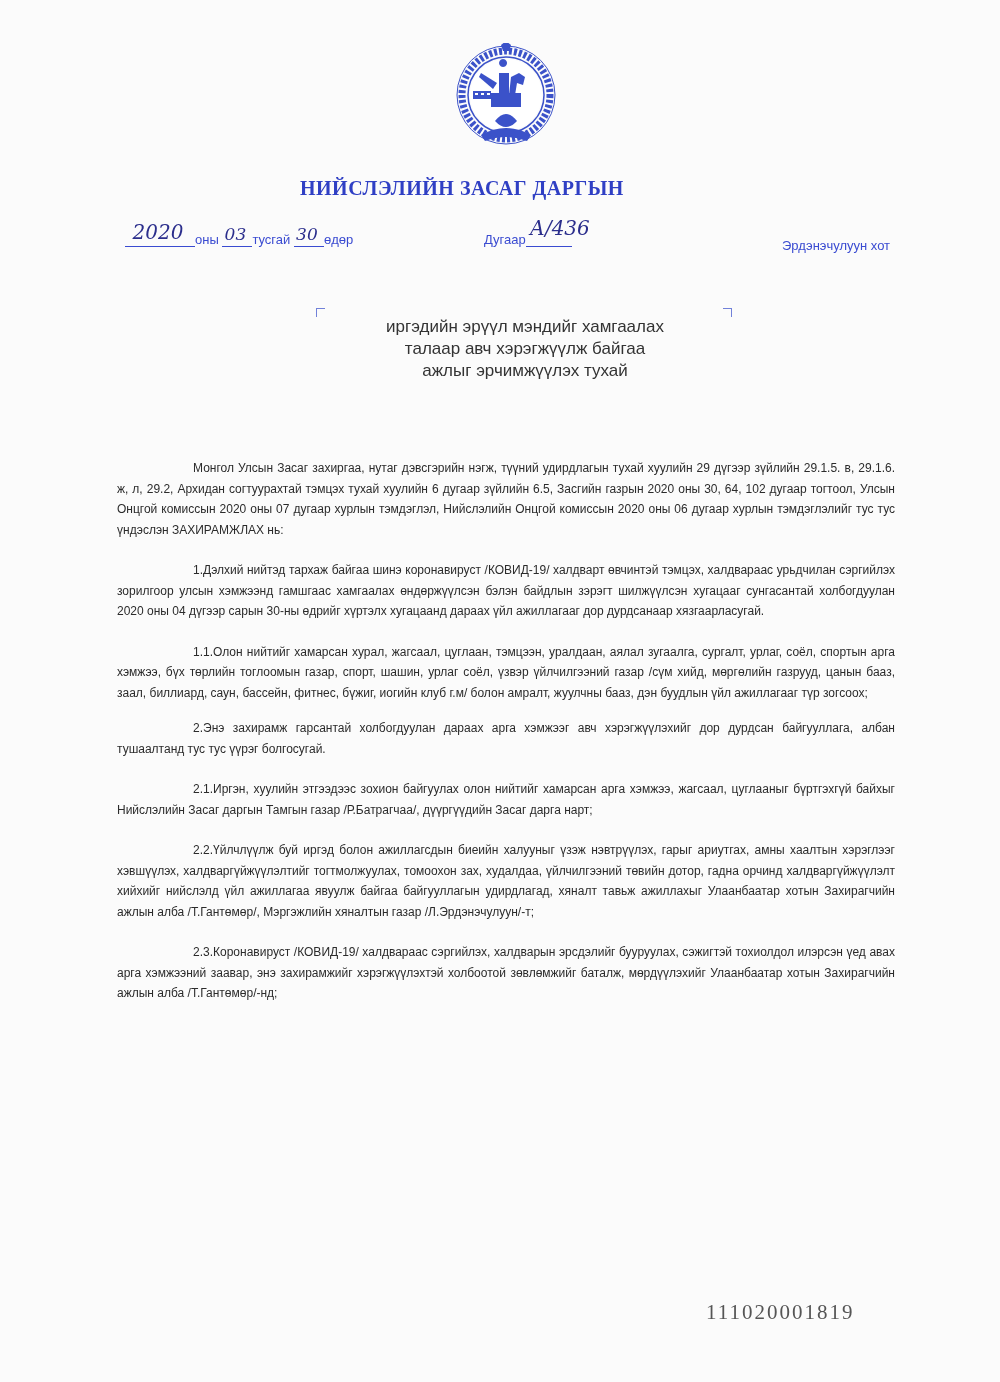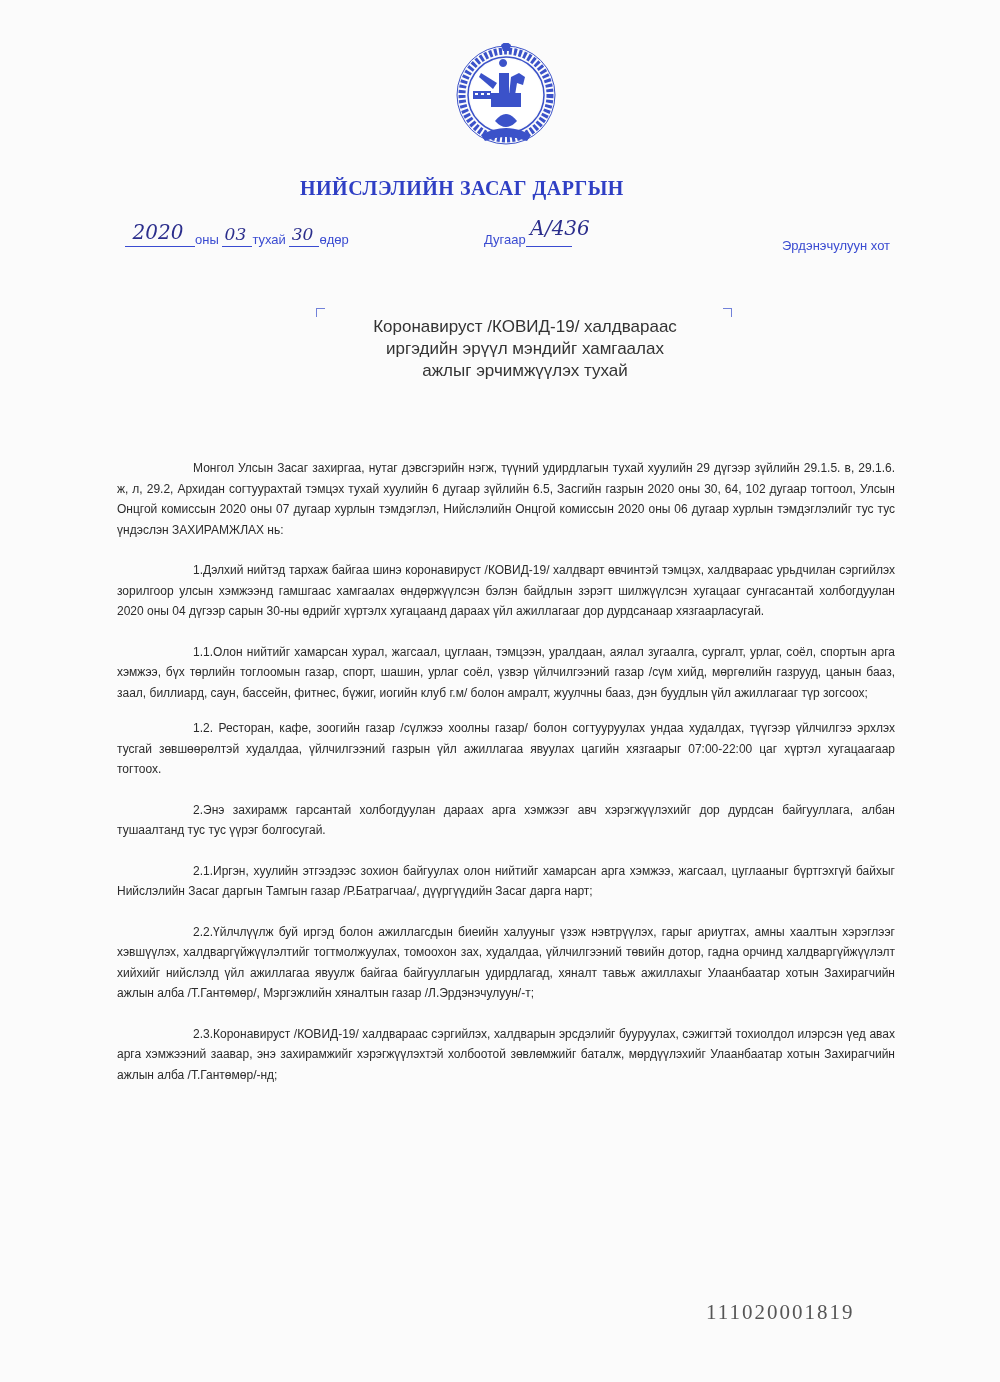--- a/index.html
+++ b/index.html
@@ -79,46 +79,45 @@
   <div>НИЙСЛЭЛИЙН ЗАСАГ ДАРГЫН</div>
 </div>
 
 <div class="meta-row">
   <div class="date">
     <span class="blank" style="width:70px">
       <span class="hand">2020</span>
     </span><span>оны</span>
     <span class="blank" style="width:30px">
       <span class="hand" style="font-size:17px">03</span>
-    </span><span>тухай</span>
+    </span><span>тусгай</span>
     <span class="blank" style="width:30px">
       <span class="hand" style="font-size:17px">30</span>
     </span><span>өдөр</span>
   </div>
   <div class="number">
     <span>Дугаар</span><span class="blank" style="width:46px">
       <span class="hand" style="bottom:6px;left:4px;right:-30px;text-align:left">А/436</span>
     </span>
   </div>
   <div class="city">Эрдэнэчулуун хот</div>
 </div>
 
 <div class="corner corner-left"></div>
 <div class="corner corner-right"></div>
 
 <div class="subject">
-  <div>Коронавируст /КОВИД-19/ халдвараас</div>
   <div>иргэдийн эрүүл мэндийг хамгаалах</div>
+  <div>талаар авч хэрэгжүүлж байгаа</div>
   <div>ажлыг эрчимжүүлэх тухай</div>
 </div>
 
 <div class="body-text">
   <p>Монгол Улсын Засаг захиргаа, нутаг дэвсгэрийн нэгж, түүний удирдлагын тухай хуулийн 29 дүгээр зүйлийн 29.1.5. в, 29.1.6. ж, л, 29.2, Архидан согтуурахтай тэмцэх тухай хуулийн 6 дугаар зүйлийн 6.5, Засгийн газрын 2020 оны 30, 64, 102 дугаар тогтоол, Улсын Онцгой комиссын 2020 оны 07 дугаар хурлын тэмдэглэл, Нийслэлийн Онцгой комиссын 2020 оны 06 дугаар хурлын тэмдэглэлийг тус тус үндэслэн ЗАХИРАМЖЛАХ нь:</p>
   <p>1.Дэлхий нийтэд тархаж байгаа шинэ коронавируст /КОВИД-19/ халдварт өвчинтэй тэмцэх, халдвараас урьдчилан сэргийлэх зорилгоор улсын хэмжээнд гамшгаас хамгаалах өндөржүүлсэн бэлэн байдлын зэрэгт шилжүүлсэн хугацааг сунгасантай холбогдуулан 2020 оны 04 дүгээр сарын 30-ны өдрийг хүртэлх хугацаанд дараах үйл ажиллагааг дор дурдсанаар хязгаарласугай.</p>
   <p class="s-11">1.1.Олон нийтийг хамарсан хурал, жагсаал, цуглаан, тэмцээн, уралдаан, аялал зугаалга, сургалт, урлаг, соёл, спортын арга хэмжээ, бүх төрлийн тоглоомын газар, спорт, шашин, урлаг соёл, үзвэр үйлчилгээний газар /сүм хийд, мөргөлийн газрууд, цанын бааз, заал, биллиард, саун, бассейн, фитнес, бүжиг, иогийн клуб г.м/ болон амралт, жуулчны бааз, дэн буудлын  үйл ажиллагааг түр зогсоох;</p>
-  <p>1.2. Ресторан, кафе, зоогийн газар /сүлжээ хоолны газар/ болон согтууруулах ундаа худалдах, түүгээр үйлчилгээ эрхлэх тусгай зөвшөөрөлтэй худалдаа, үйлчилгээний газрын үйл ажиллагаа явуулах цагийн хязгаарыг 07:00-22:00 цаг хүртэл хугацаагаар тогтоох.</p>
   <p>2.Энэ захирамж гарсантай холбогдуулан дараах арга хэмжээг авч хэрэгжүүлэхийг дор дурдсан байгууллага, албан тушаалтанд тус тус үүрэг болгосугай.</p>
   <p>2.1.Иргэн, хуулийн этгээдээс зохион байгуулах олон нийтийг хамарсан арга хэмжээ, жагсаал, цуглааныг бүртгэхгүй байхыг Нийслэлийн Засаг даргын Тамгын газар /Р.Батрагчаа/, дүүргүүдийн Засаг дарга нарт;</p>
   <p>2.2.Үйлчлүүлж буй иргэд болон ажиллагсдын биеийн халууныг үзэж нэвтрүүлэх, гарыг ариутгах, амны хаалтын хэрэглээг хэвшүүлэх, халдваргүйжүүлэлтийг тогтмолжуулах, томоохон зах, худалдаа, үйлчилгээний төвийн дотор, гадна орчинд халдваргүйжүүлэлт хийхийг  нийслэлд үйл ажиллагаа явуулж байгаа байгууллагын удирдлагад, хяналт тавьж ажиллахыг Улаанбаатар хотын Захирагчийн ажлын алба /Т.Гантөмөр/, Мэргэжлийн хяналтын газар /Л.Эрдэнэчулуун/-т;</p>
   <p>2.3.Коронавируст /КОВИД-19/ халдвараас сэргийлэх, халдварын эрсдэлийг бууруулах, сэжигтэй тохиолдол илэрсэн үед авах арга хэмжээний заавар, энэ захирамжийг хэрэгжүүлэхтэй холбоотой зөвлөмжийг баталж, мөрдүүлэхийг Улаанбаатар хотын Захирагчийн ажлын алба /Т.Гантөмөр/-нд;</p>
 </div>
 
 <div class="serial">111020001819</div>
 
 </body></html>

